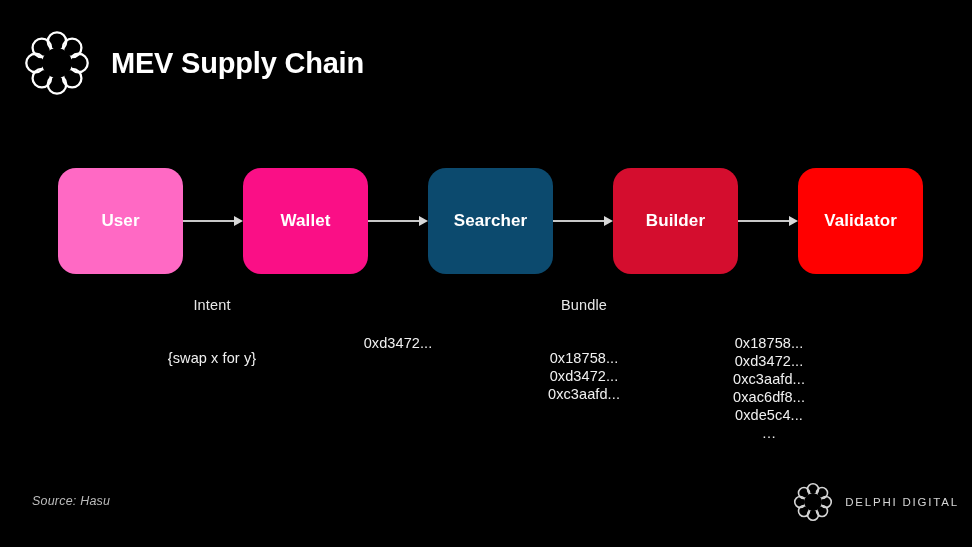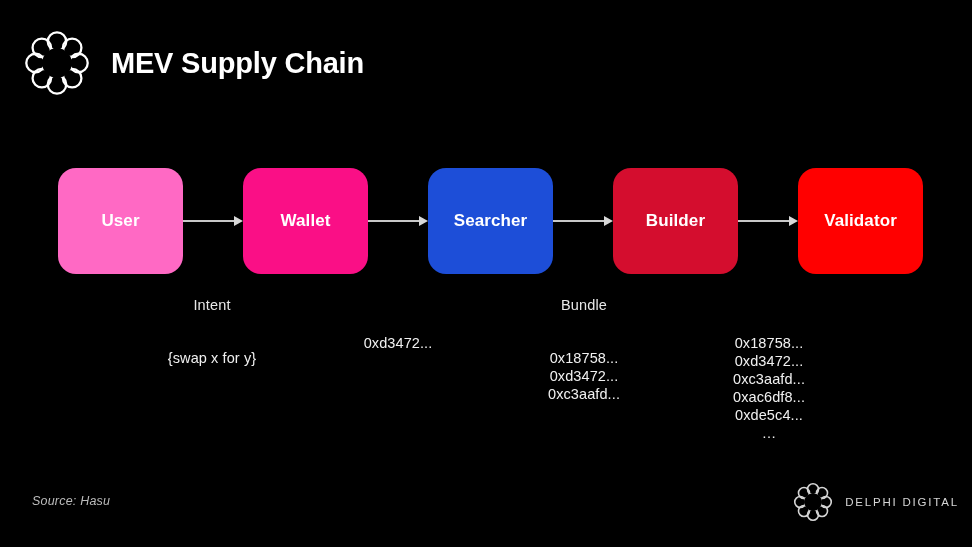--- a/index.html
+++ b/index.html
@@ -211,21 +211,21 @@
 </div>
 
 <div class="flow">
 
   <div class="node node-0" style="background: rgb(255, 105, 196);">
     <span>User</span>
   </div>
   <div class="node node-1" style="background: rgb(250, 15, 134);">
     <span>Wallet</span>
   </div>
-  <div class="node node-2" style="background: #1d4ed8;">
+  <div class="node node-2" style="background: #0c4a6e;">
     <span>Searcher</span>
   </div>
   <div class="node node-4" style="background: rgb(255, 0, 0);">
     <span>Validator</span>
   </div>
   <div class="node node-3" style="background: rgb(212, 13, 46);">
     <span>Builder</span>
   </div>
 
   <div class="arrow arrow-0">

